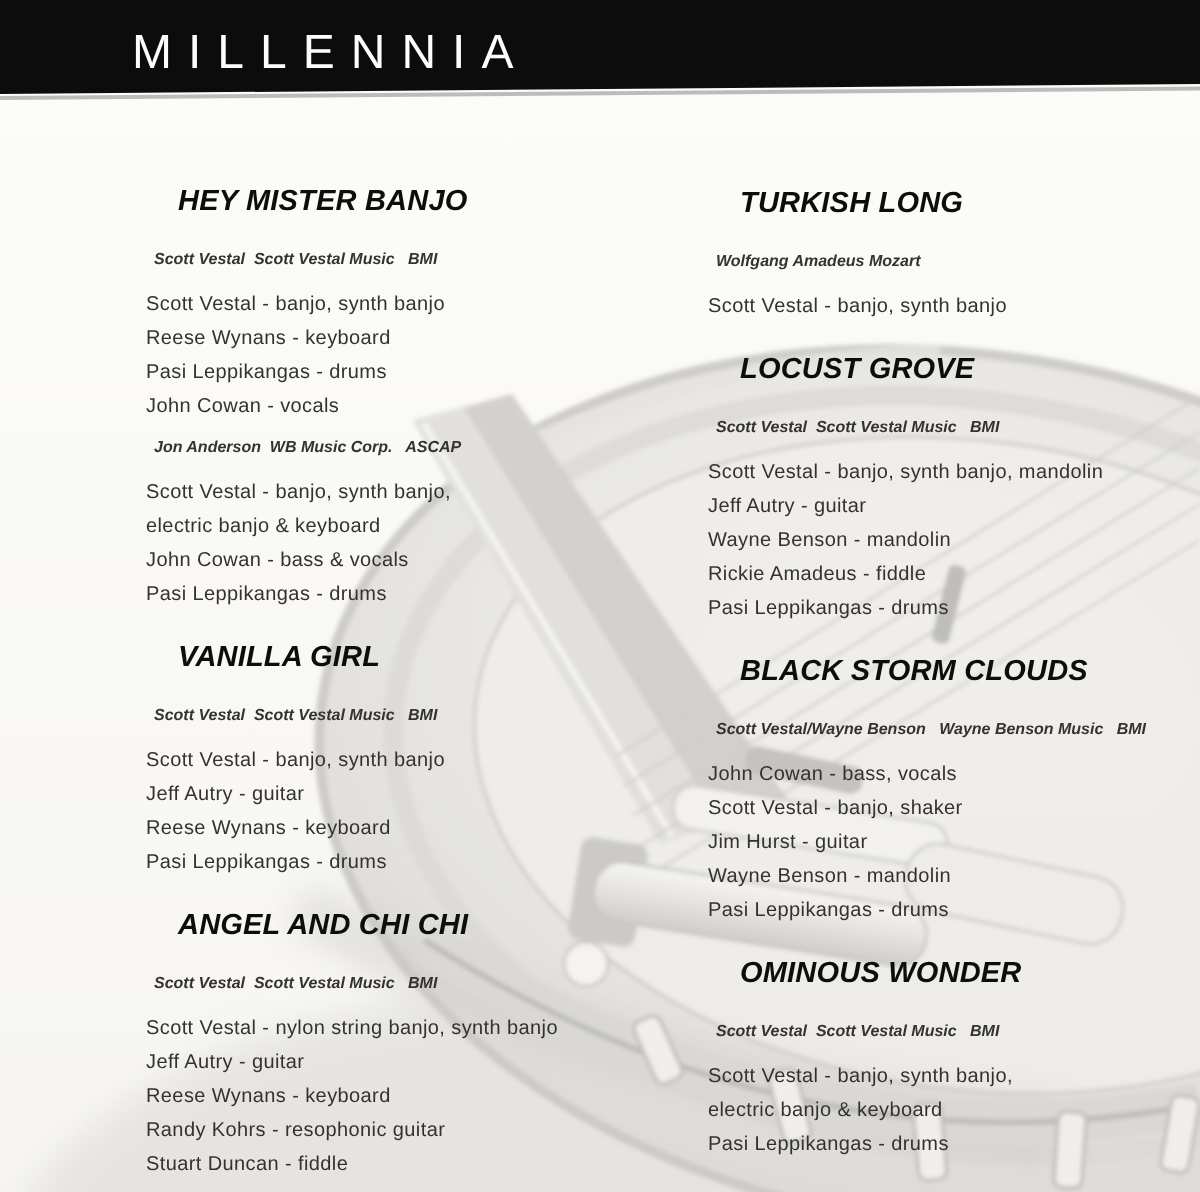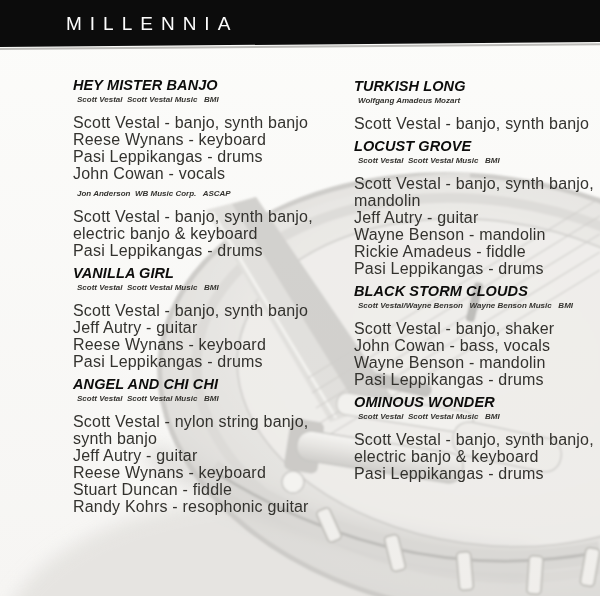--- a/index.html
+++ b/index.html
@@ -26,50 +26,50 @@
   .header-edge {
     position: absolute; top: 47.5px; left: 0; z-index: 1;
     width: 601px; height: 1.5px;
     background: #bdbcb9;
     transform: rotate(-0.45deg);
     transform-origin: left top;
   }
   .album-title {
     position: absolute; top: 13px; left: 66px; z-index: 3;
     margin: 0;
-    font-size: 19px; font-weight: 400;
+    font-size: 24px; font-weight: 400;
     letter-spacing: 8px;
     color: #fdfdfd;
   }
 
   
   .col { position: absolute; z-index: 2; }
   .col-left  { left: 73px;  top: 78px; width: 272px; }
   .col-right { left: 354px; top: 79px; width: 246px; }
 
   .track { margin: 0 0 7px 0; }
   .track-title {
-    margin: 0;
+    margin: 16px;
     font-size: 14.5px; font-weight: bold; font-style: italic;
     line-height: 15px; letter-spacing: 0.1px;
     color: #0d0d0c;
   }
   .track-credit {
     margin: 2px 0 0 4px;
     font-size: 8px; font-weight: bold; font-style: italic;
     line-height: 10px;
     color: #34332f;
     white-space: pre;
   }
   .personnel {
     list-style: none;
     margin: 9px 0 0 0; padding: 0;
   }
   .personnel li {
-    font-size: 16px; line-height: 17px; letter-spacing: 0.2px;
+    font-size: 10px; line-height: 17px; letter-spacing: 0.2px;
     color: #33322e;
   }
 </style>
 </head>
 <body>
 
 <div class="page">
 
   <svg class="artwork" width="600" height="596" viewBox="0 0 600 596" aria-hidden="true">
     <defs>
@@ -158,20 +158,21 @@
         <li>Pasi Leppikangas - drums</li>
         <li>John Cowan - vocals</li>
       </ul>
     </section>
 
     <section class="track">
       <p class="track-credit">Jon Anderson  WB Music Corp.   ASCAP</p>
       <ul class="personnel">
         <li>Scott Vestal - banjo, synth banjo,</li>
         <li>electric banjo &amp; keyboard</li>
+        <li>John Cowan - bass &amp; vocals</li>
         <li>Pasi Leppikangas - drums</li>
       </ul>
     </section>
 
     <section class="track">
       <h2 class="track-title">VANILLA GIRL</h2>
       <p class="track-credit">Scott Vestal  Scott Vestal Music   BMI</p>
       <ul class="personnel">
         <li>Scott Vestal - banjo, synth banjo</li>
         <li>Jeff Autry - guitar</li>
@@ -180,22 +181,22 @@
       </ul>
     </section>
 
     <section class="track">
       <h2 class="track-title">ANGEL AND CHI CHI</h2>
       <p class="track-credit">Scott Vestal  Scott Vestal Music   BMI</p>
       <ul class="personnel">
         <li>Scott Vestal - nylon string banjo, synth banjo</li>
         <li>Jeff Autry - guitar</li>
         <li>Reese Wynans - keyboard</li>
+        <li>Randy Kohrs - resophonic guitar</li>
         <li>Stuart Duncan - fiddle</li>
-        <li>Randy Kohrs - resophonic guitar</li>
       </ul>
     </section>
 
   </div>
 
   <div class="col col-right">
 
     <section class="track">
       <h2 class="track-title">TURKISH LONG</h2>
       <p class="track-credit">Wolfgang Amadeus Mozart</p>
@@ -213,22 +214,23 @@
         <li>Wayne Benson - mandolin</li>
         <li>Rickie Amadeus - fiddle</li>
         <li>Pasi Leppikangas - drums</li>
       </ul>
     </section>
 
     <section class="track">
       <h2 class="track-title">BLACK STORM CLOUDS</h2>
       <p class="track-credit">Scott Vestal/Wayne Benson   Wayne Benson Music   BMI</p>
       <ul class="personnel">
+        <li>John Cowan - bass, vocals</li>
         <li>Scott Vestal - banjo, shaker</li>
-        <li>John Cowan - bass, vocals</li>
+        <li>Jim Hurst - guitar</li>
         <li>Wayne Benson - mandolin</li>
         <li>Pasi Leppikangas - drums</li>
       </ul>
     </section>
 
     <section class="track">
       <h2 class="track-title">OMINOUS WONDER</h2>
       <p class="track-credit">Scott Vestal  Scott Vestal Music   BMI</p>
       <ul class="personnel">
         <li>Scott Vestal - banjo, synth banjo,</li>

